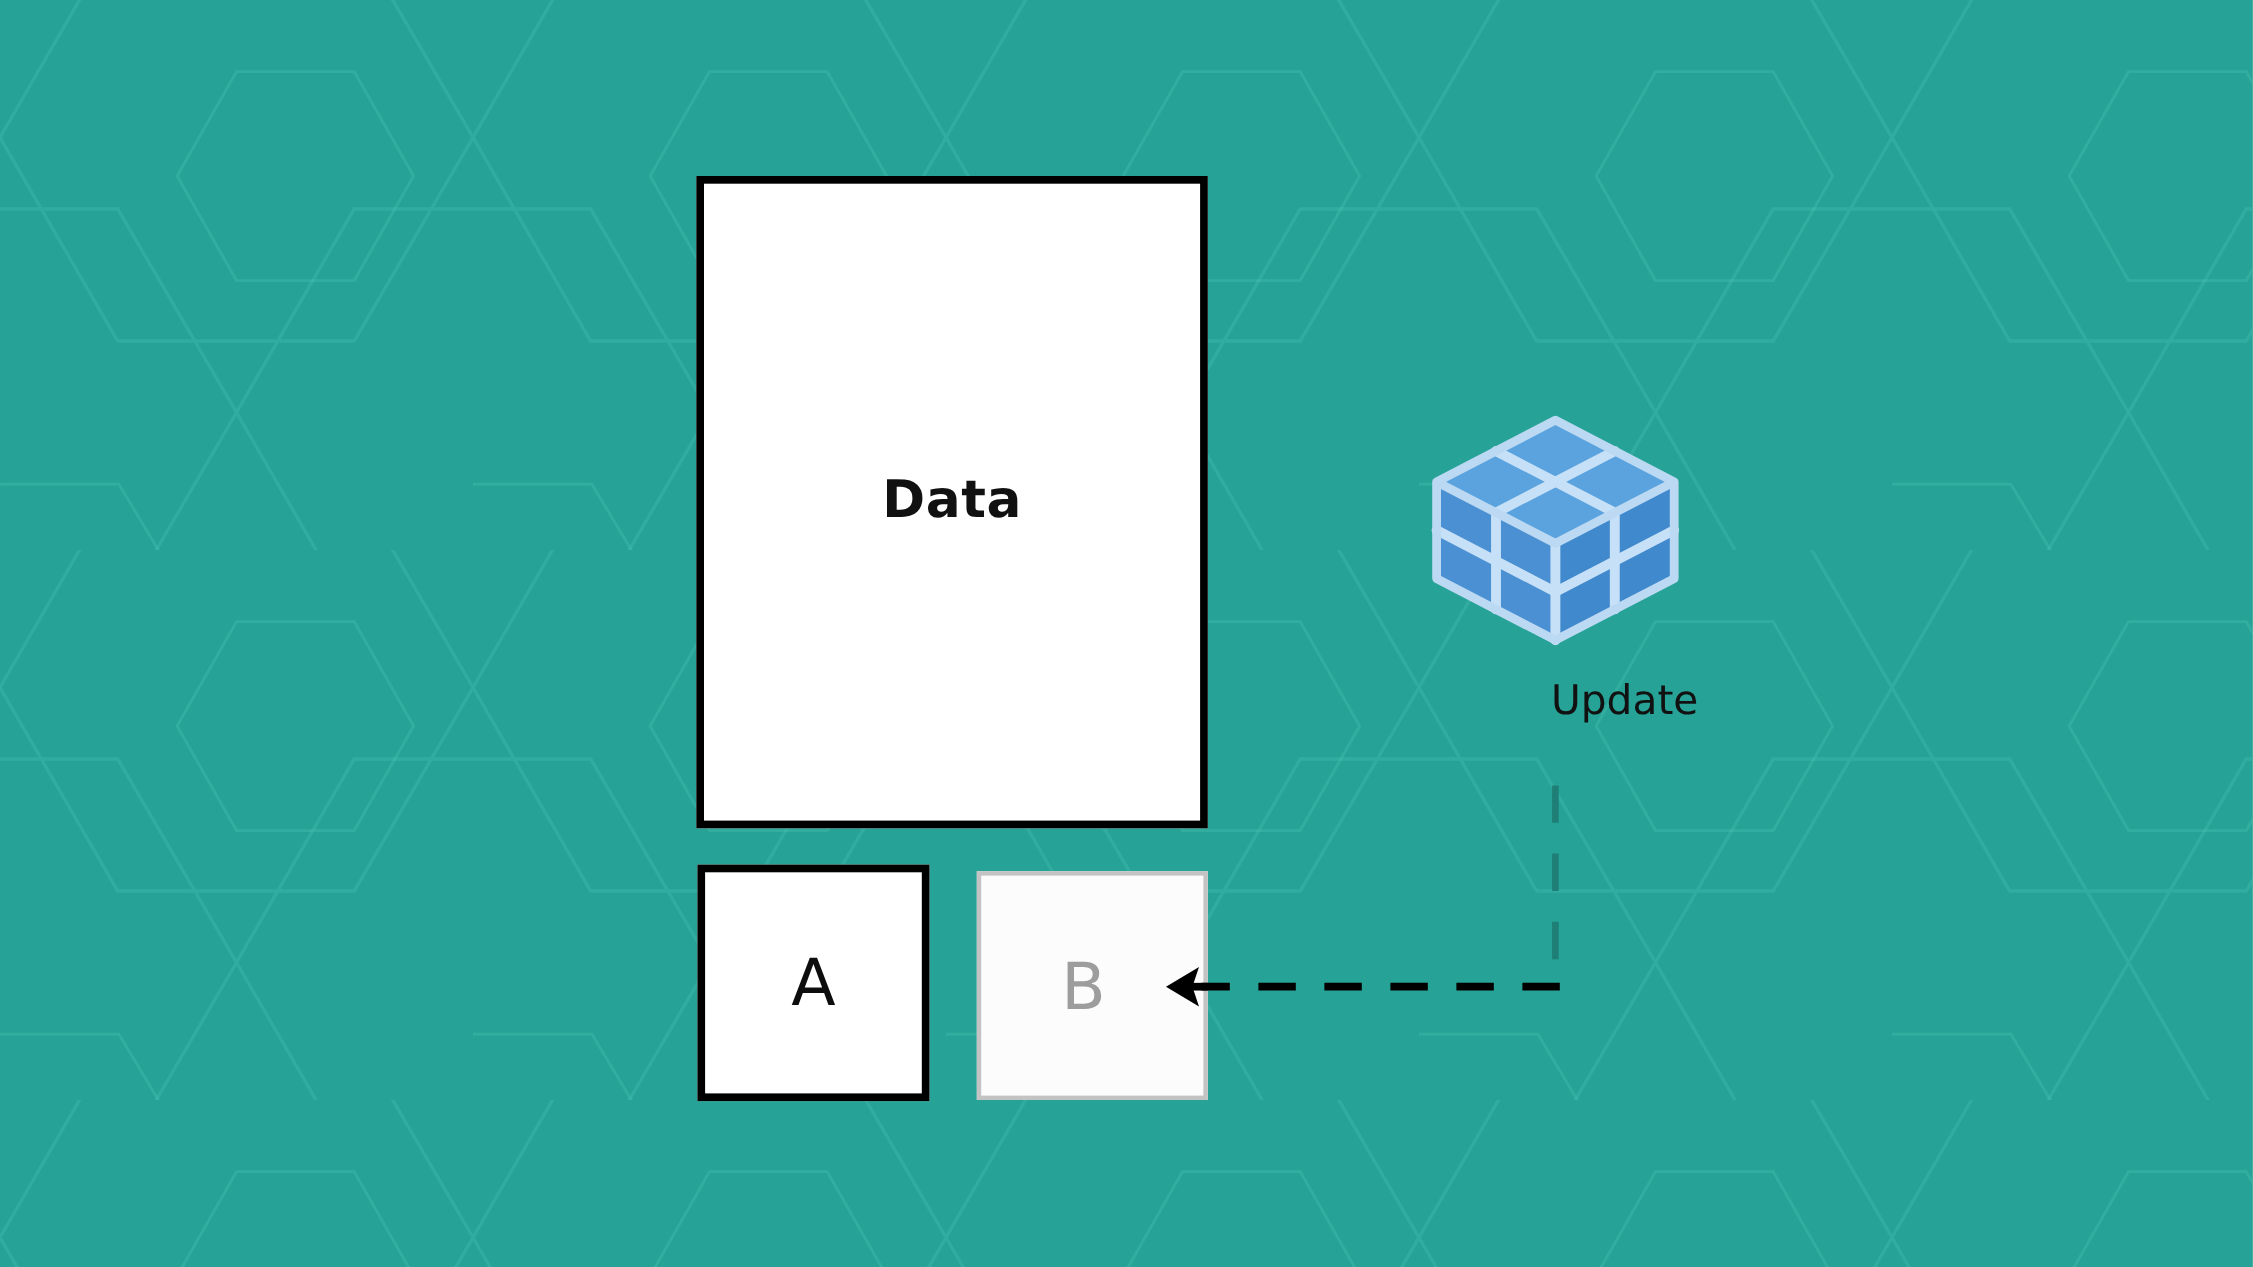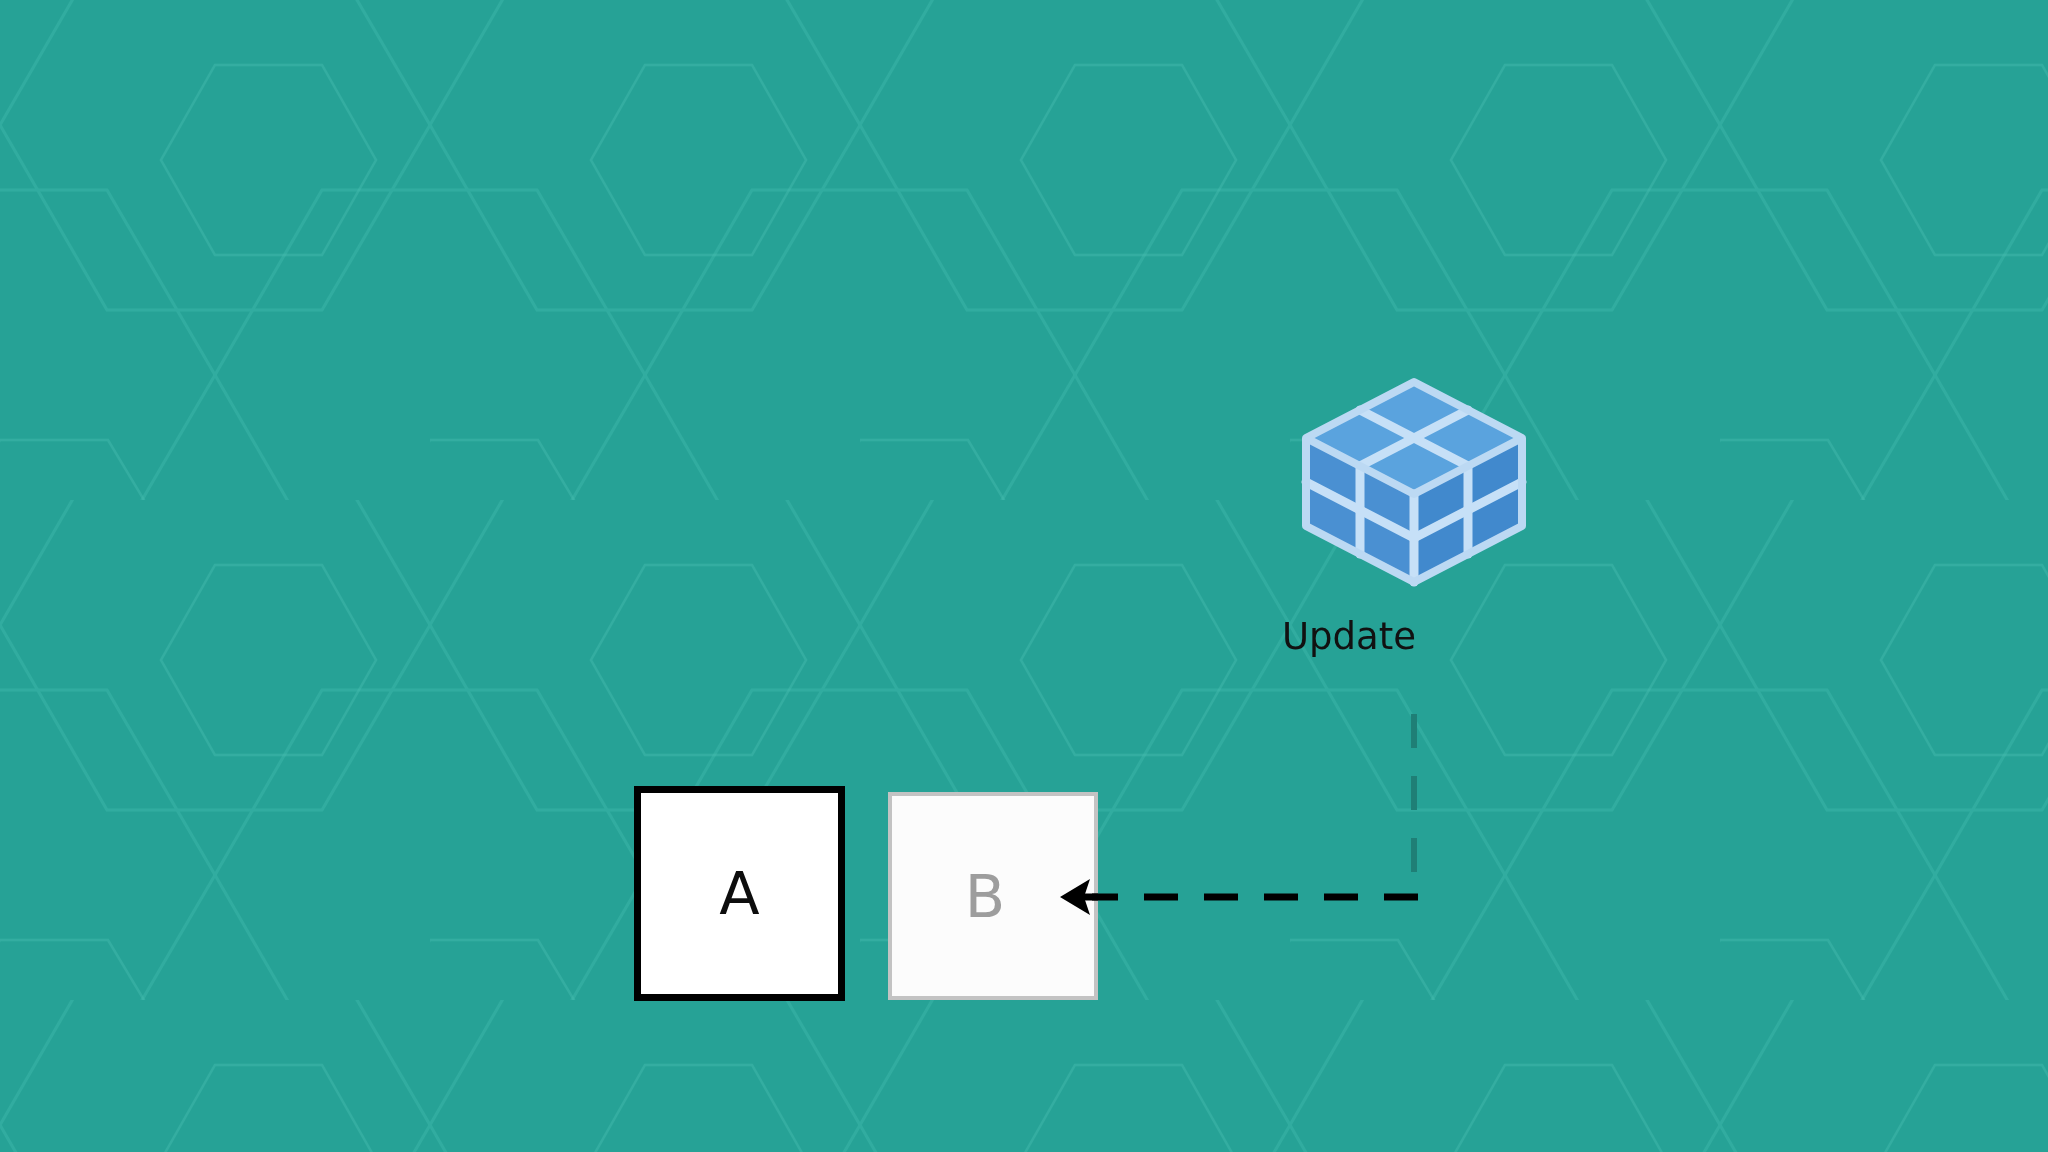--- a/index.html
+++ b/index.html
@@ -102,21 +102,21 @@
   #cube-svg {
     display: block;
     width: 228px;
     height: 212px;
   }
   #update-label {
     position: absolute;
     left: 1282px;
     top: 618px;
     width: 262px;
-    text-align: left;
+    text-align: right;
     font-size: 37px;
     color: #111111;
     line-height: 1;
   }
 
   
   #connector-svg {
     position: absolute;
     left: 0;
     top: 0;
@@ -141,20 +141,23 @@
         </g>
         <g fill="none" stroke="#46bdaf" stroke-width="2.5" opacity="0.42">
           <path d="M215 65 L322 65 L376 160 L322 255 L215 255 L161 160 Z"></path>
           <path d="M0 440 L108 440 L162 530 L108 625 L0 625 L-54 530 Z"></path>
         </g>
       </pattern>
     </defs>
     <rect x="0" y="0" width="2048" height="1152" fill="url(#hexpat)"></rect>
   </svg>
 
+  <div class="node-box" id="data-box">
+    <span id="data-label">Data</span>
+  </div>
 
   <div class="node-box" id="box-a">
     <span id="box-a-label">A</span>
   </div>
 
   <div class="node-box" id="box-b">
     <span id="box-b-label">B</span>
   </div>
 
   <div id="cube-group">

